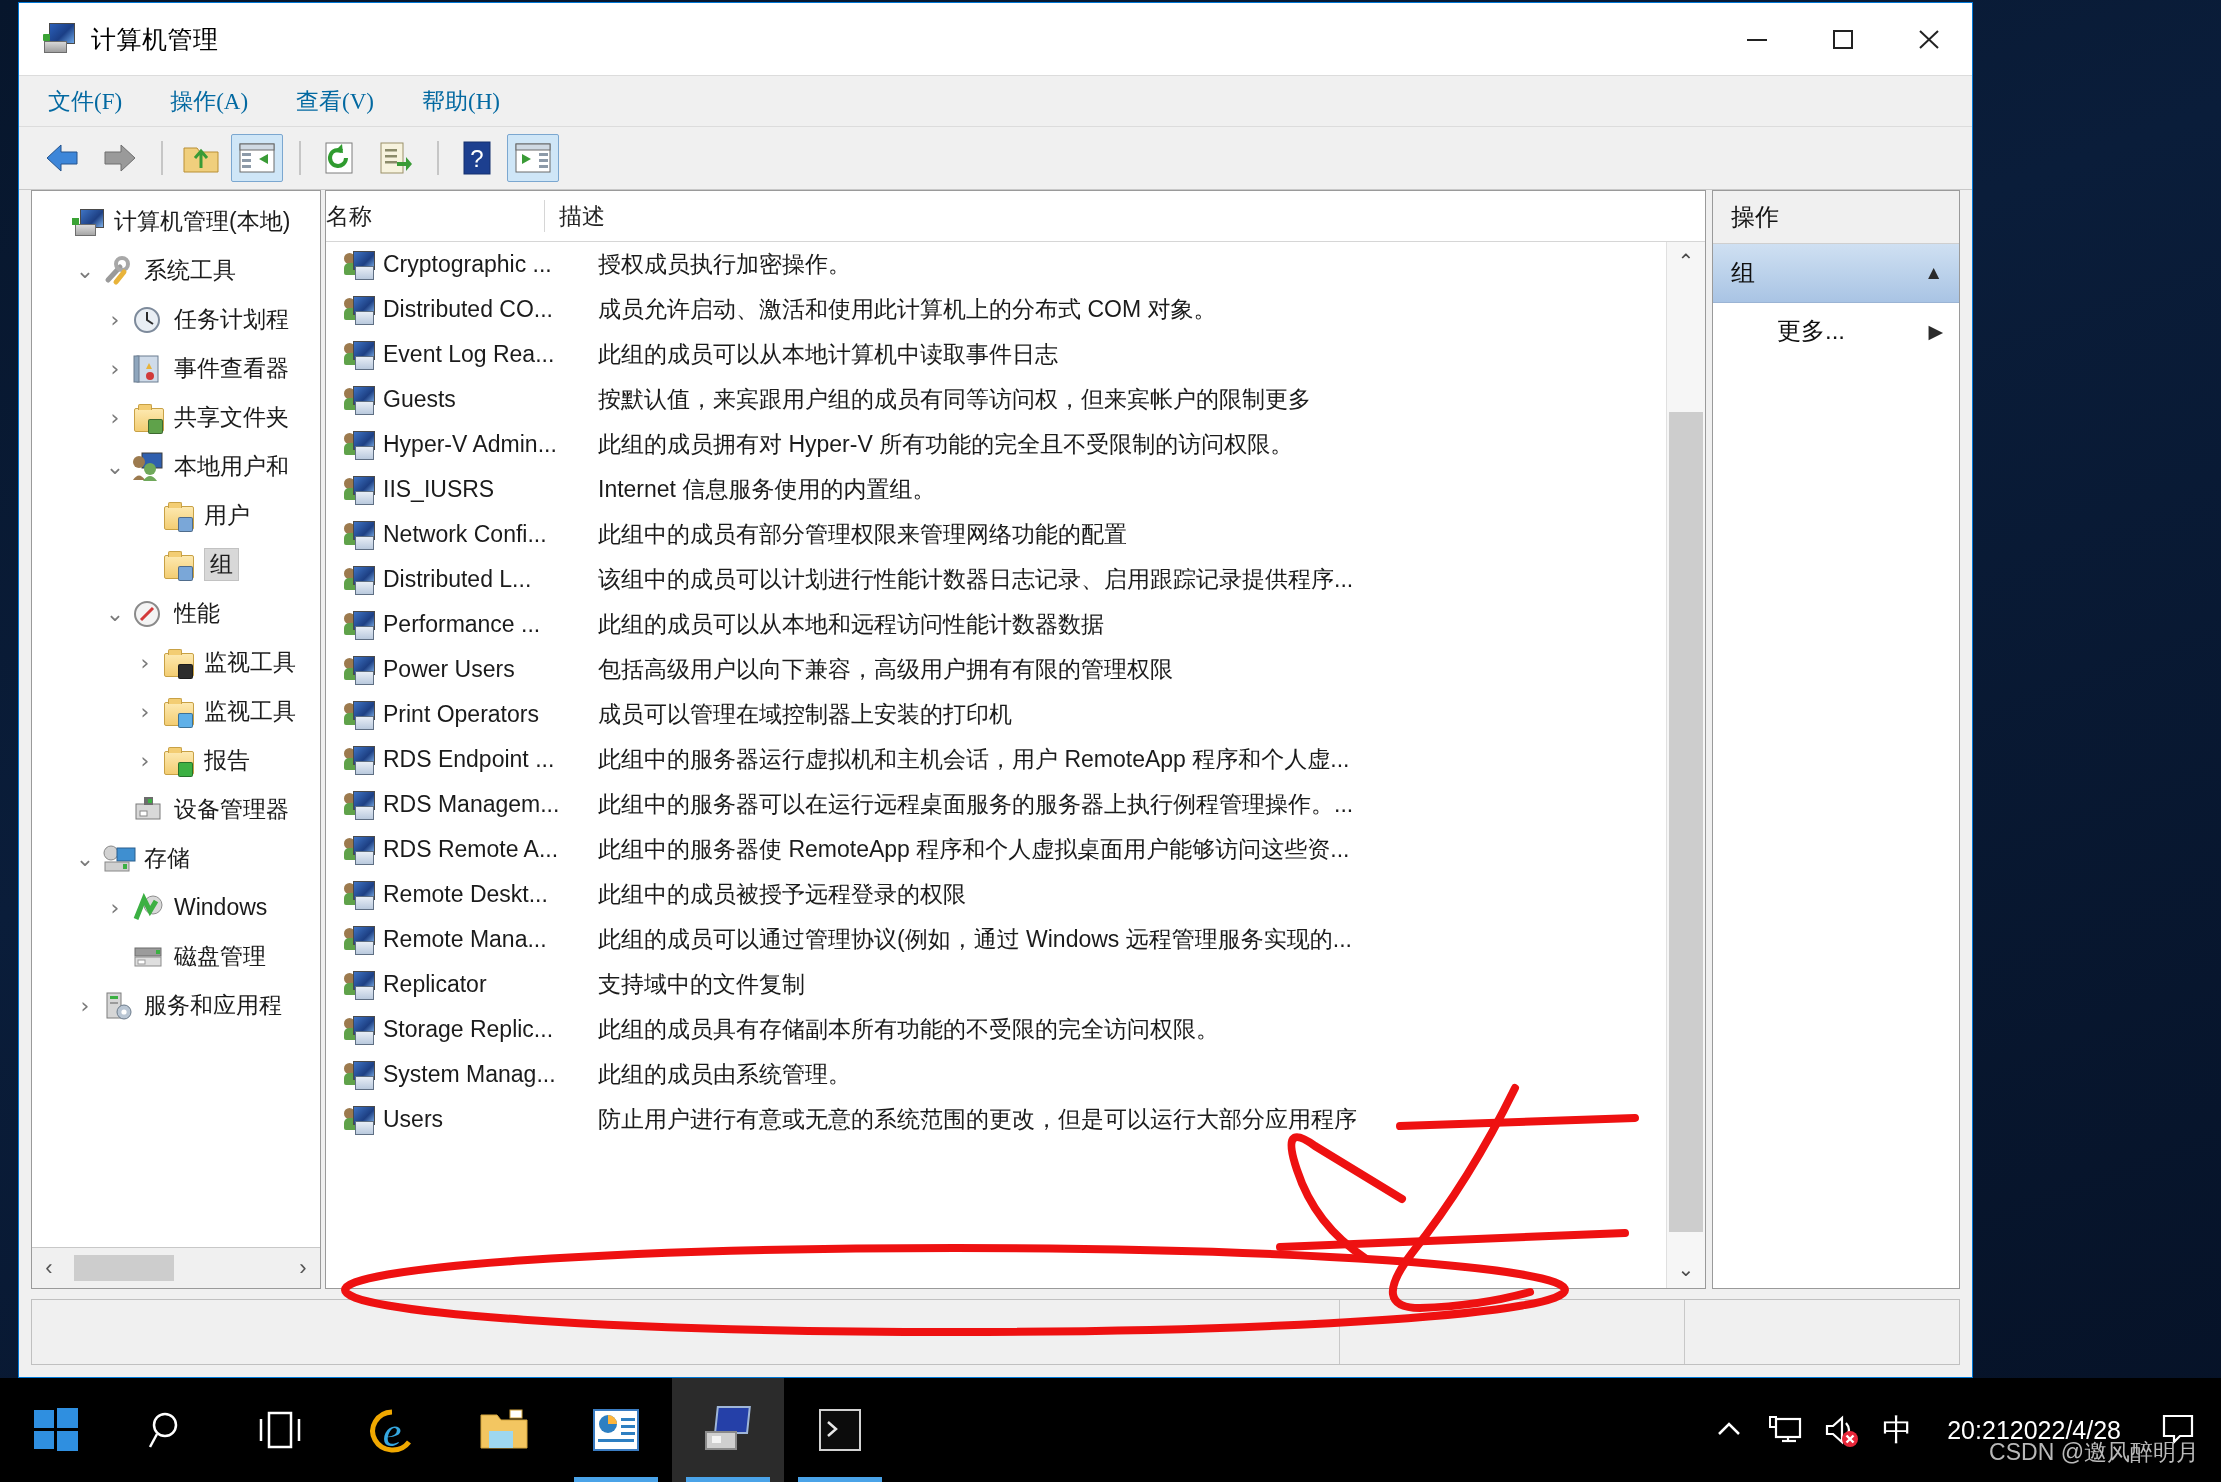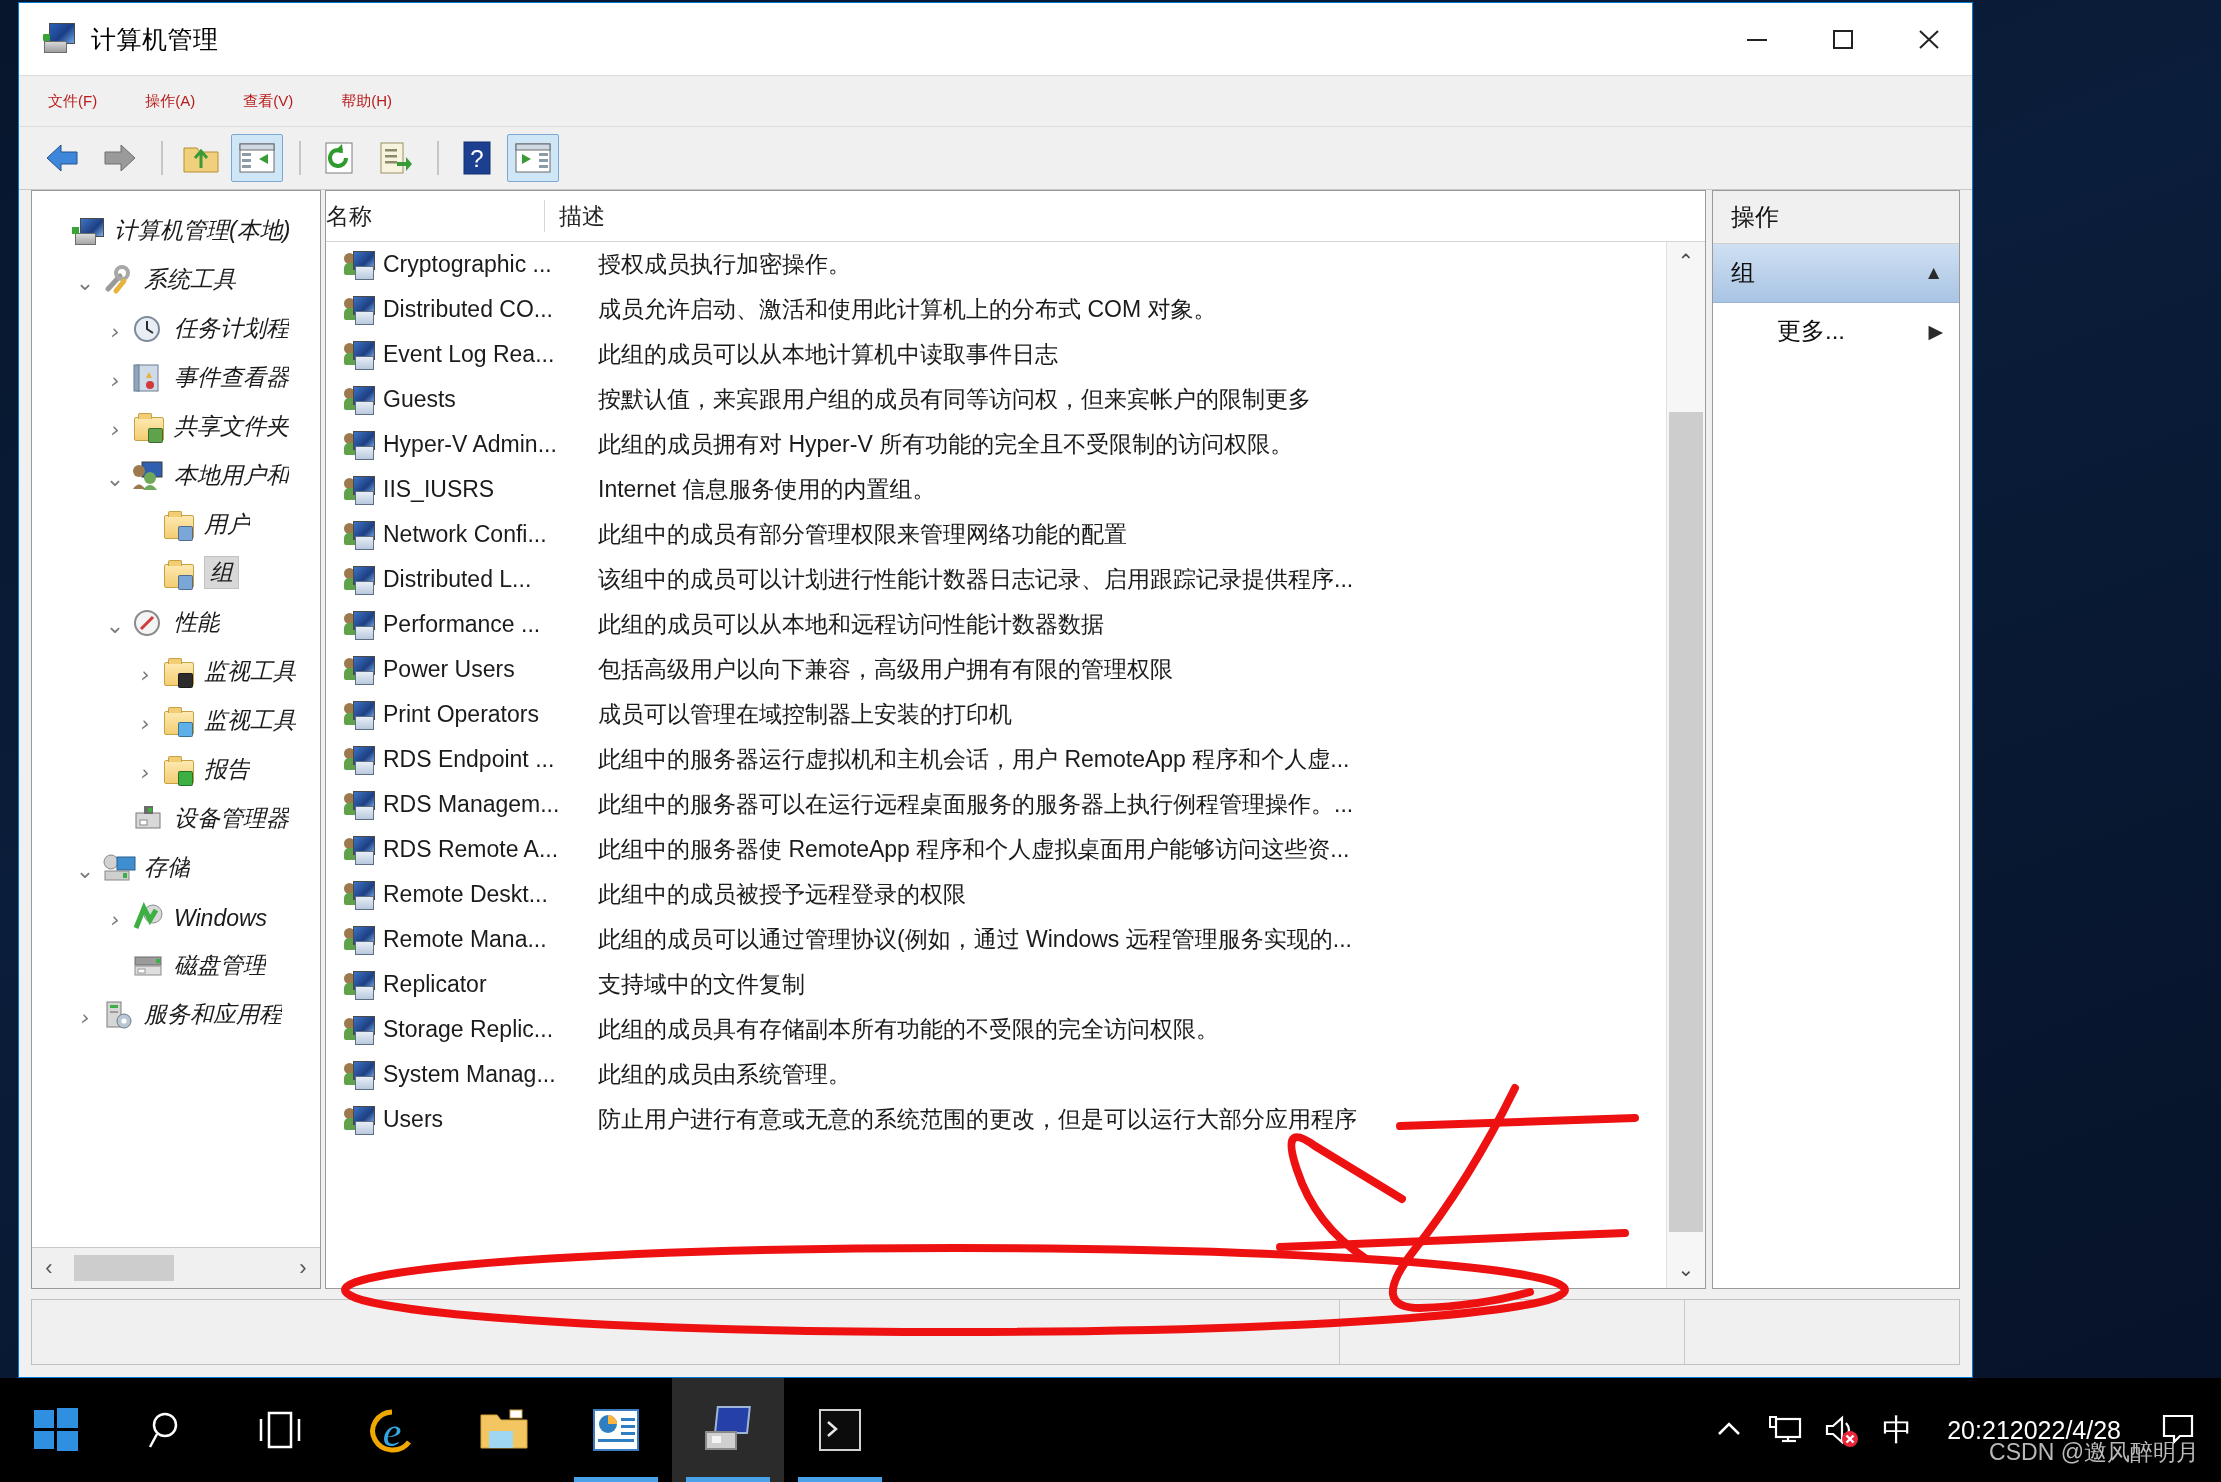--- a/index.html
+++ b/index.html
@@ -31,42 +31,42 @@
   .mmc-ico .dot{position:absolute;left:2px;top:11px;width:7px;height:7px;background:#3aa335;border-radius:1px;}
   #title-text{font-size:25px;color:#000;letter-spacing:.5px;}
   #win-controls{position:absolute;right:0;top:0;height:72px;display:flex;}
   .wbtn{width:86px;height:72px;display:flex;align-items:center;justify-content:center;
      cursor:default;}
   .wbtn svg{display:block;}
 
   
   #menubar{height:50px;background:#f0f0f0;border-top:1px solid #dcdcdc;
     border-bottom:1px solid #dcdcdc;display:flex;align-items:center;padding-left:24px;flex:0 0 auto;}
-  .menu-item{font-size:15px;color:#b91c1c;margin-right:38px;padding:4px 5px;cursor:default;}
+  .menu-item{font-size:23px;color:#0369a1;margin-right:38px;padding:4px 5px;cursor:default;font-family:Liberation Serif, serif;}
 
   
   #toolbar{height:62px;background:#f0f0f0;display:flex;align-items:center;
     padding-left:18px;border-bottom:1px solid #c8c8c8;flex:0 0 auto;}
   .tb{width:52px;height:48px;display:flex;align-items:center;justify-content:center;
      margin-right:4px;border:1px solid transparent;box-sizing:border-box;cursor:default;}
   .tb.active{background:#cfe6f7;border:1px solid #7ba7d0;border-radius:2px;}
   .tb-sep{width:2px;height:34px;background:#c6c6c6;margin:0 12px;}
 
   
   #panes{flex:1 1 auto;display:flex;padding:0 12px 0 12px;gap:0;min-height:0;}
   .pane{border:1px solid #9a9a9a;background:#fff;box-sizing:border-box;
     display:flex;flex-direction:column;min-height:0;}
   #tree-pane{width:290px;flex:0 0 290px;}
   #list-pane{flex:1 1 auto;margin-left:4px;}
   #action-pane{width:248px;flex:0 0 248px;margin-left:6px;background:#fff;}
 
   
   #tree{flex:1 1 auto;overflow:hidden;padding-top:6px;position:relative;}
-  .trow{display:flex;align-items:flex-end;height:49px;padding-left:6px;
-     white-space:nowrap;font-size:23px;color:#1b1b1b;cursor:default;font-style:italic;}
+  .trow{display:flex;align-items:center;height:49px;padding-left:6px;
+     white-space:nowrap;font-size:23px;color:#1b1b1b;cursor:default;}
   .trow .tw{display:inline-block;width:34px;text-align:center;color:#7a7a7a;font-size:22px;flex:0 0 34px;}
   .trow .tico{width:34px;height:30px;margin-right:8px;flex:0 0 34px;position:relative;}
   .trow .tlabel{overflow:hidden;}
   .trow.sel .tlabel{background:#d8d8d8;border:1px solid #c2c2c2;padding:0 5px;}
   .chev{font-family:"DejaVu Sans",sans-serif;}
   .folder{position:absolute;left:2px;top:5px;width:28px;height:22px;
      background:linear-gradient(#fde9b0,#f3cd73);border:1px solid #c8a145;border-radius:2px;}
   .folder:after{content:"";position:absolute;left:3px;top:-5px;width:12px;height:5px;
      background:#f3cd73;border:1px solid #c8a145;border-bottom:none;border-radius:2px 2px 0 0;}
   .badge{position:absolute;right:-1px;bottom:-1px;width:13px;height:13px;border-radius:2px;}

